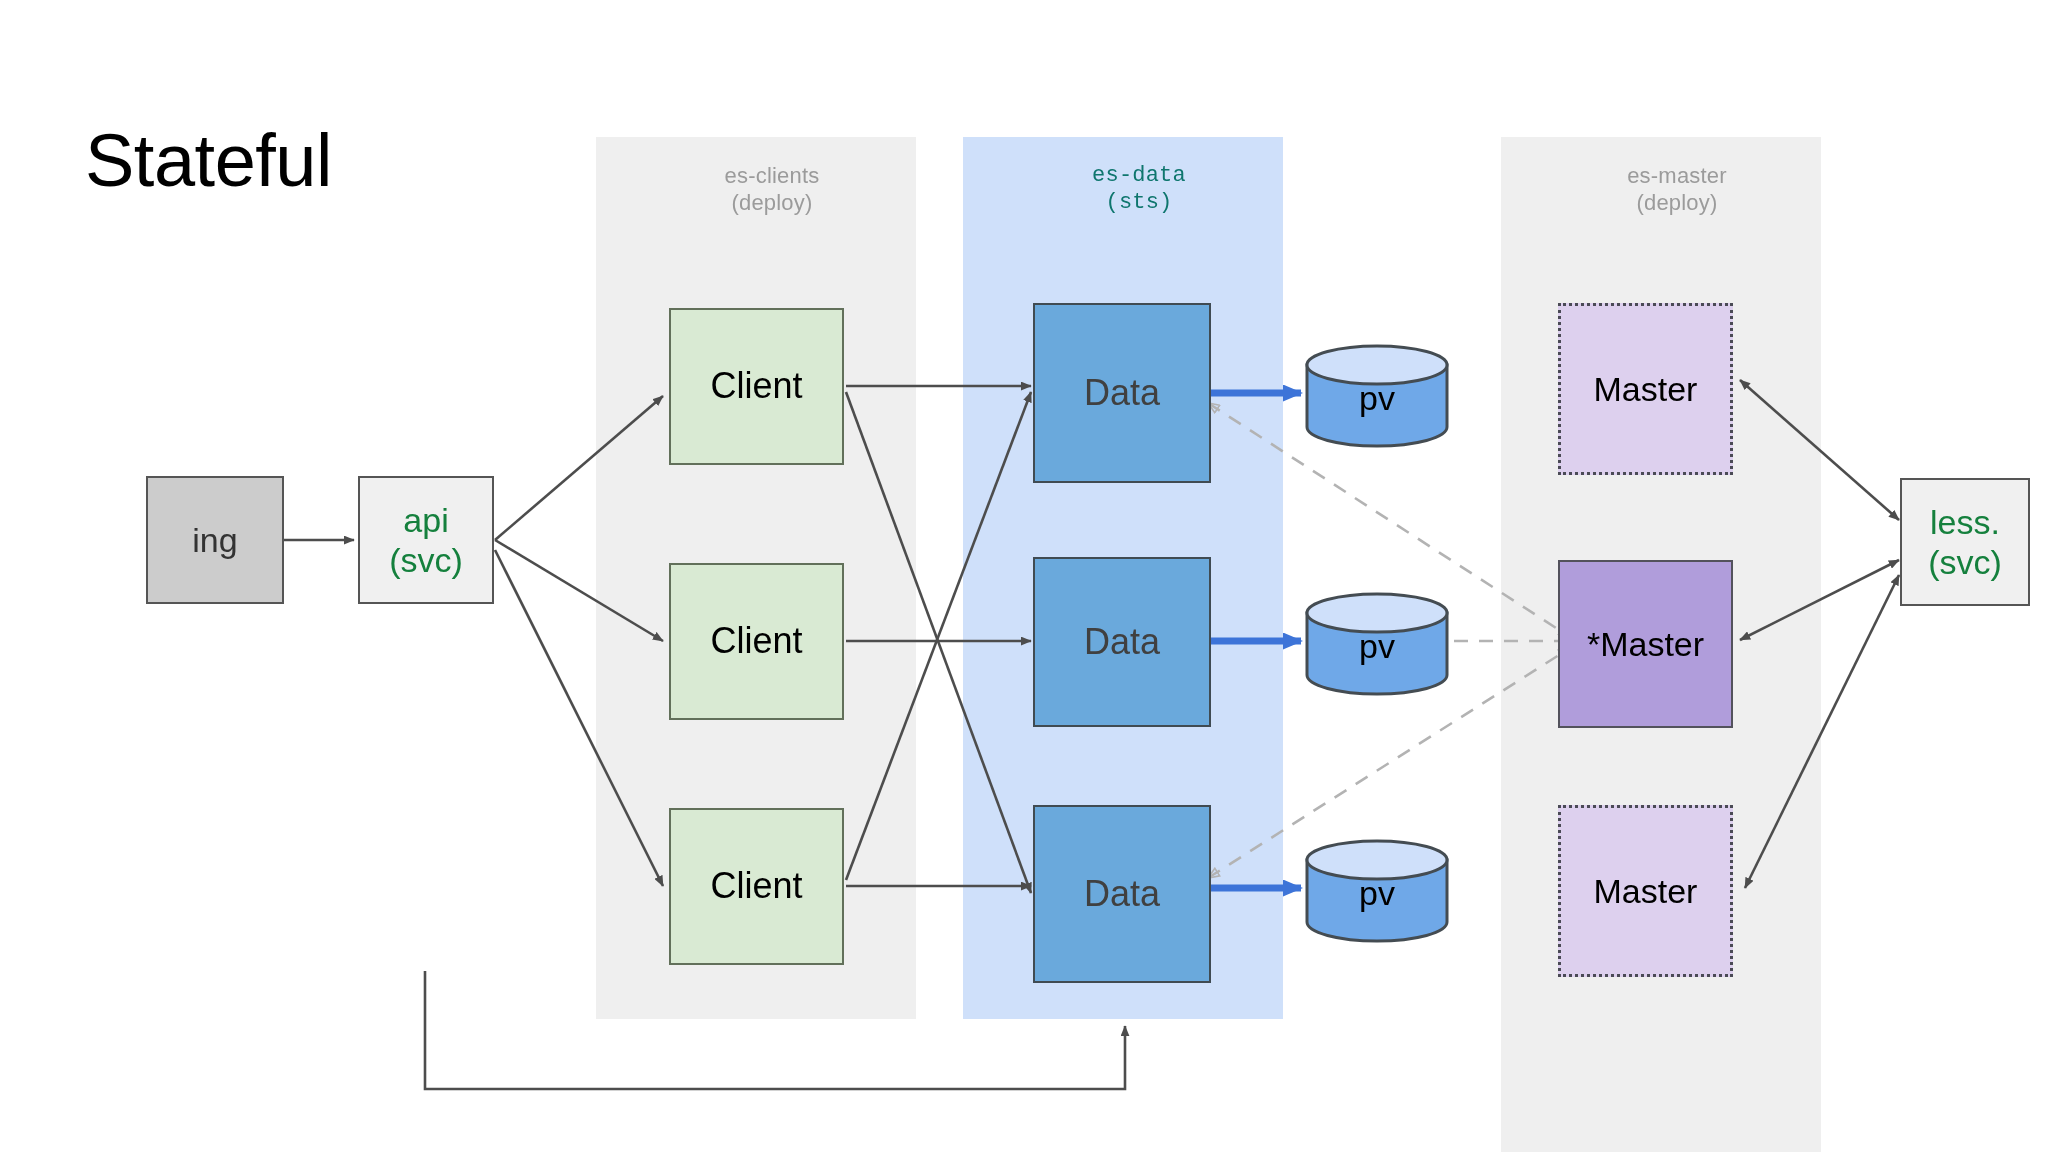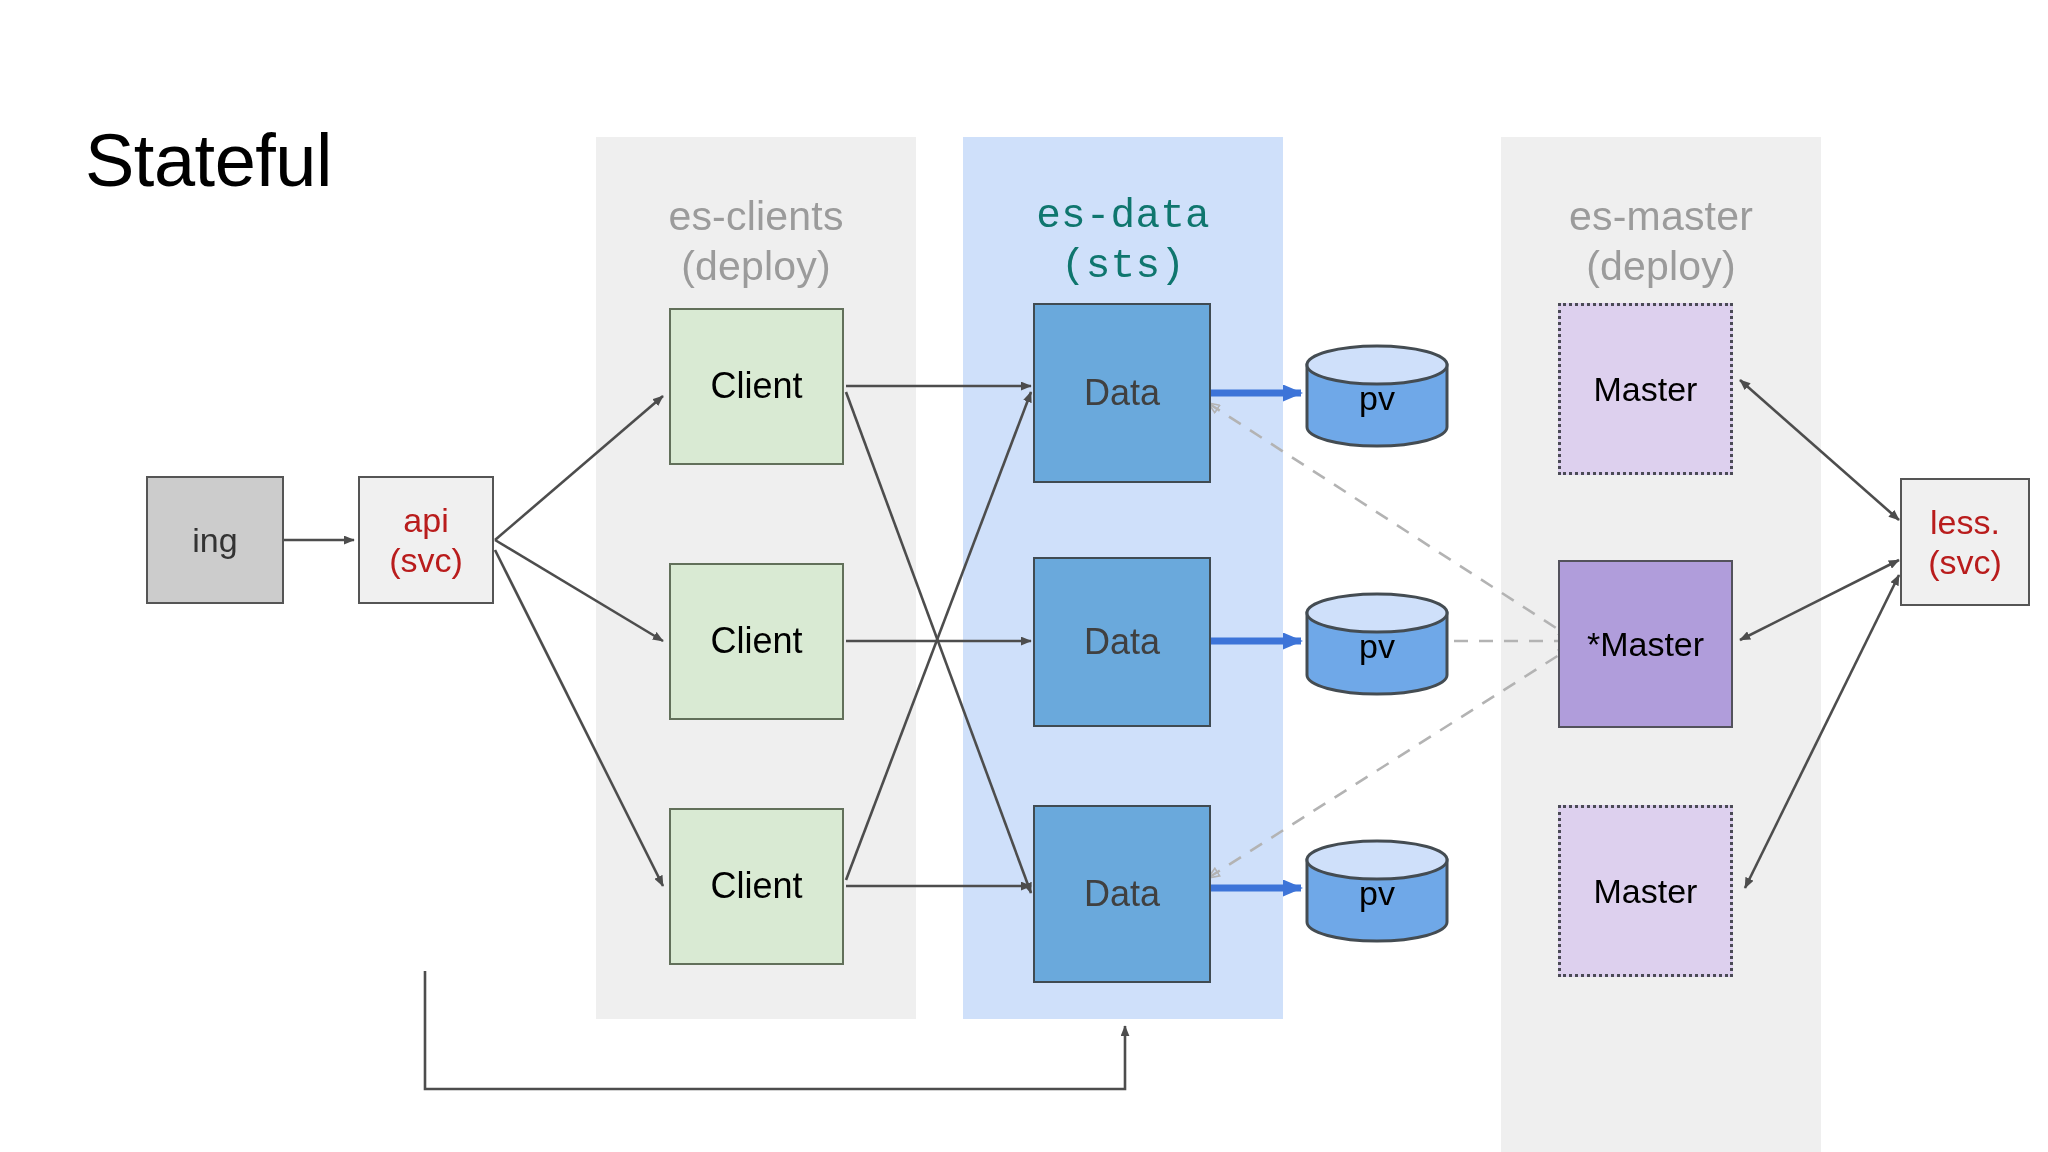--- a/index.html
+++ b/index.html
@@ -28,28 +28,27 @@
     pointer-events: none;
   }
 
   
   .band {
     position: absolute;
     box-sizing: border-box;
   }
   .band-label {
     position: absolute;
-    left: 0;
+    left: 16px;
     width: 100%;
     text-align: center;
     line-height: 1.22;
-    font-size: 41px;
+    font-size: 22px;
     letter-spacing: 0.2px;
     white-space: pre-line;
-    margin-top: 28px;
   }
   .band-grey { background: #efefef; }
   .band-blue { background: #cfe0fa; }
   .lbl-grey { color: #9b9b9b; }
   .lbl-blue { color: #0f766e; font-family: Liberation Mono, monospace; }
 
   
   .node {
     position: absolute;
     box-sizing: border-box;
@@ -63,21 +62,21 @@
 
   .n-ing {
     background: #cccccc;
     border: 2px solid #555555;
     color: #333333;
     font-size: 34px;
   }
   .n-svc {
     background: #f0f0f0;
     border: 2px solid #555555;
-    color: #b91c1c;
+    color: #15803d;
     font-size: 34px;
   }
   .n-client {
     background: #d9ead3;
     border: 2px solid #62705a;
     color: #000000;
     font-size: 36px;
   }
   .n-data {
     background: #6aa9dc;

